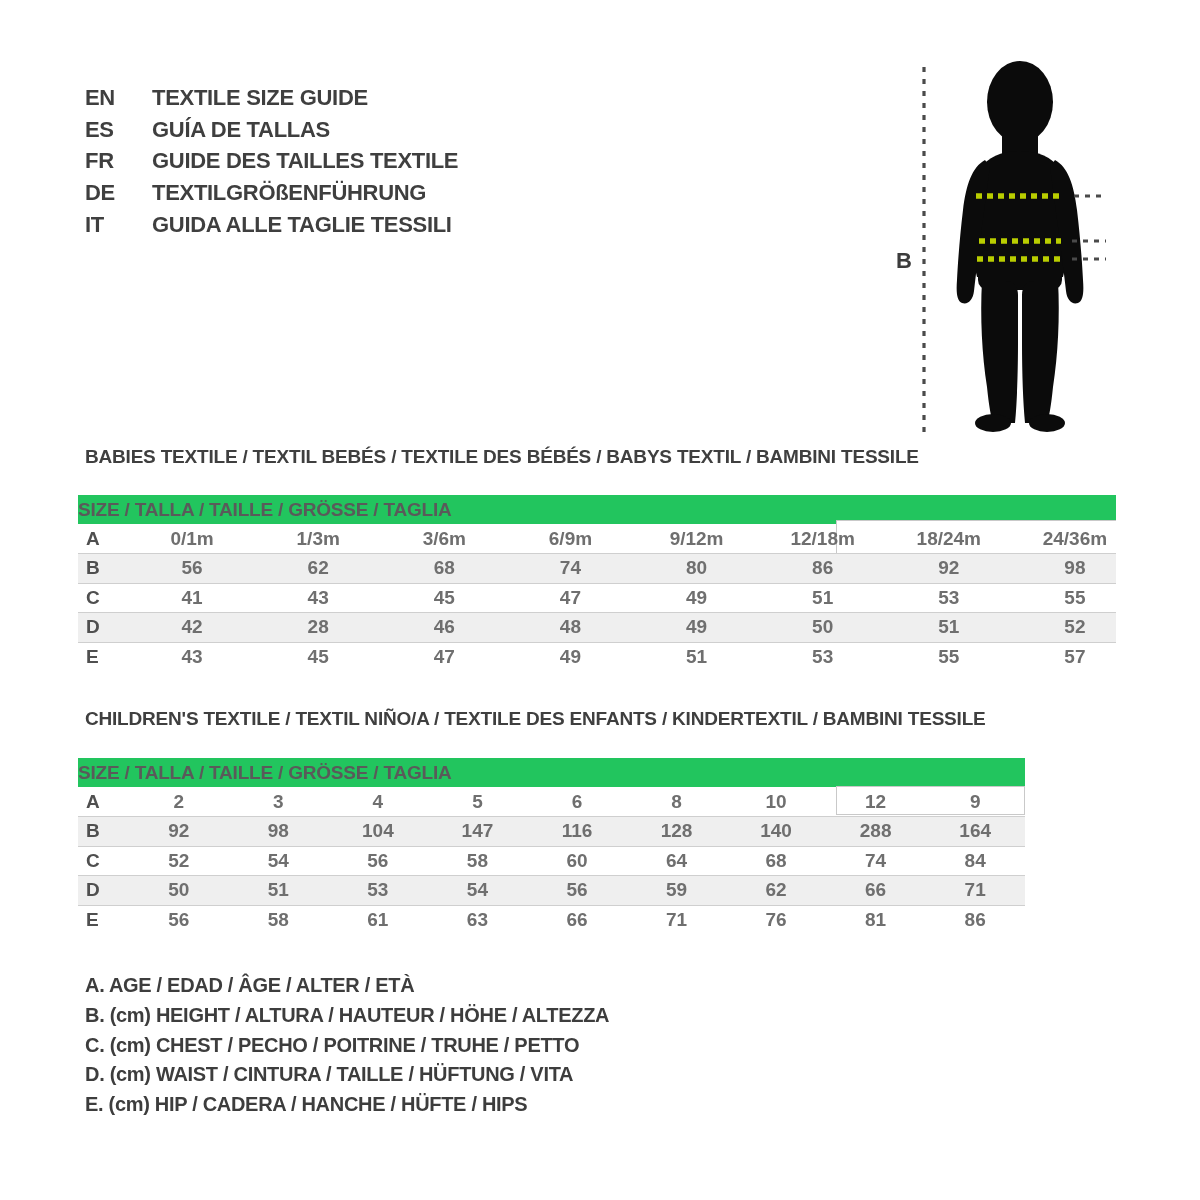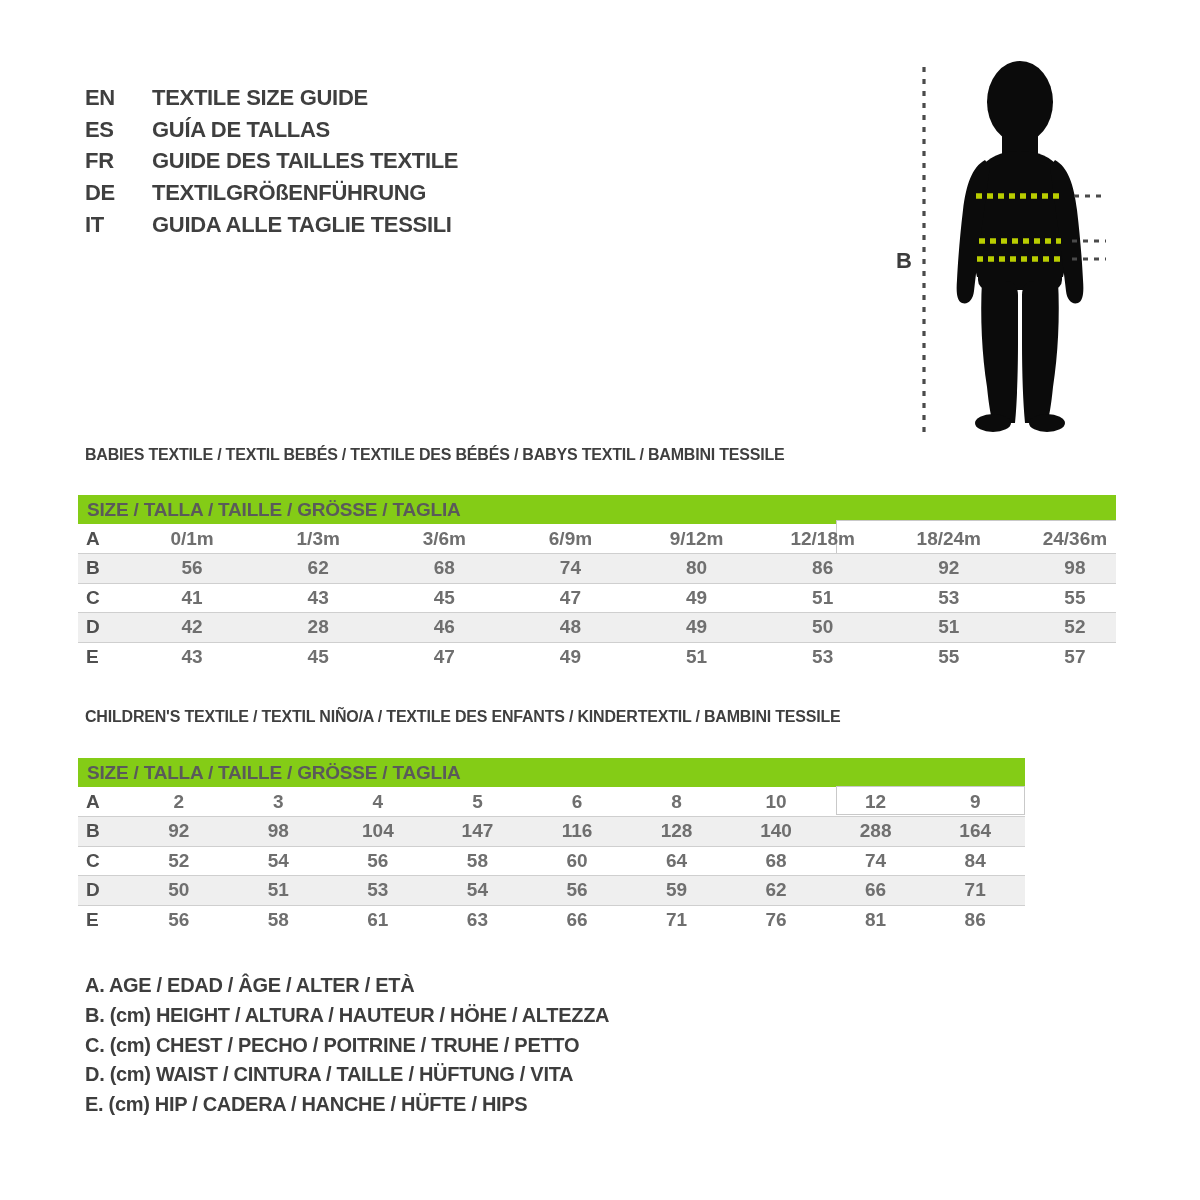--- a/index.html
+++ b/index.html
@@ -7,29 +7,29 @@
     position:relative;width:1116px;height:1200px;background:#fff;overflow:hidden;
     font-family:"Liberation Sans",sans-serif;font-weight:700;
   }
   
   .lang-block{position:absolute;left:85px;top:82px;}
   .lang-row{display:flex;line-height:31.7px;font-size:22px;color:#3f3f3f;letter-spacing:-0.3px;}
   .lang-code{width:67px;flex:0 0 67px;}
   
   .figure{position:absolute;left:890px;top:55px;}
   
-  .sec-heading{position:absolute;left:85px;margin:0;font-size:16px;color:#3f3f3f;letter-spacing:-0.2px;white-space:nowrap;}
+  .sec-heading{position:absolute;left:85px;margin:0;font-size:19px;color:#3f3f3f;letter-spacing:-0.2px;white-space:nowrap;}
   .heading-babies{top:446px;}
   .heading-children{top:708px;text-align:center;}
   
   .size-table-wrap{position:absolute;left:78px;}
   .babies-wrap{top:495px;width:1060px;}
   .children-wrap{top:758px;width:947px;}
-  .size-bar{height:29px;line-height:29px;background:#84cc16;color:#5a5a5a;
-    font-size:19px;padding-left:9px;letter-spacing:-0.2px;position:relative;z-index:0;}
+  .size-bar{height:29px;line-height:29px;background:#22c55e;color:#5a5a5a;
+    font-size:19px;letter-spacing:-0.2px;position:relative;z-index:0;}
   .highlight-box{position:absolute;background:#ffffff;border:1px solid #c9c9c9;z-index:1;}
   .babies-wrap .highlight-box{left:758px;top:25px;width:300px;height:33px;}
   .children-wrap .highlight-box{left:758px;top:28px;width:187px;height:27px;}
   table.size-grid{position:relative;z-index:2;width:100%;border-collapse:collapse;table-layout:fixed;margin-top:0;}
   table.size-grid tr{height:29.5px;}
   table.size-grid th{width:42px;text-align:left;padding-left:8px;font-size:19px;color:#4f4f4f;font-weight:700;}
   table.size-grid td{text-align:center;font-size:19px;color:#6f6f6f;font-weight:700;}
   table.size-grid tr:nth-child(even){background:#efefef;border-top:1px solid #cfcfcf;border-bottom:1px solid #cfcfcf;}
   
   .legend{position:absolute;left:85px;top:971px;}

